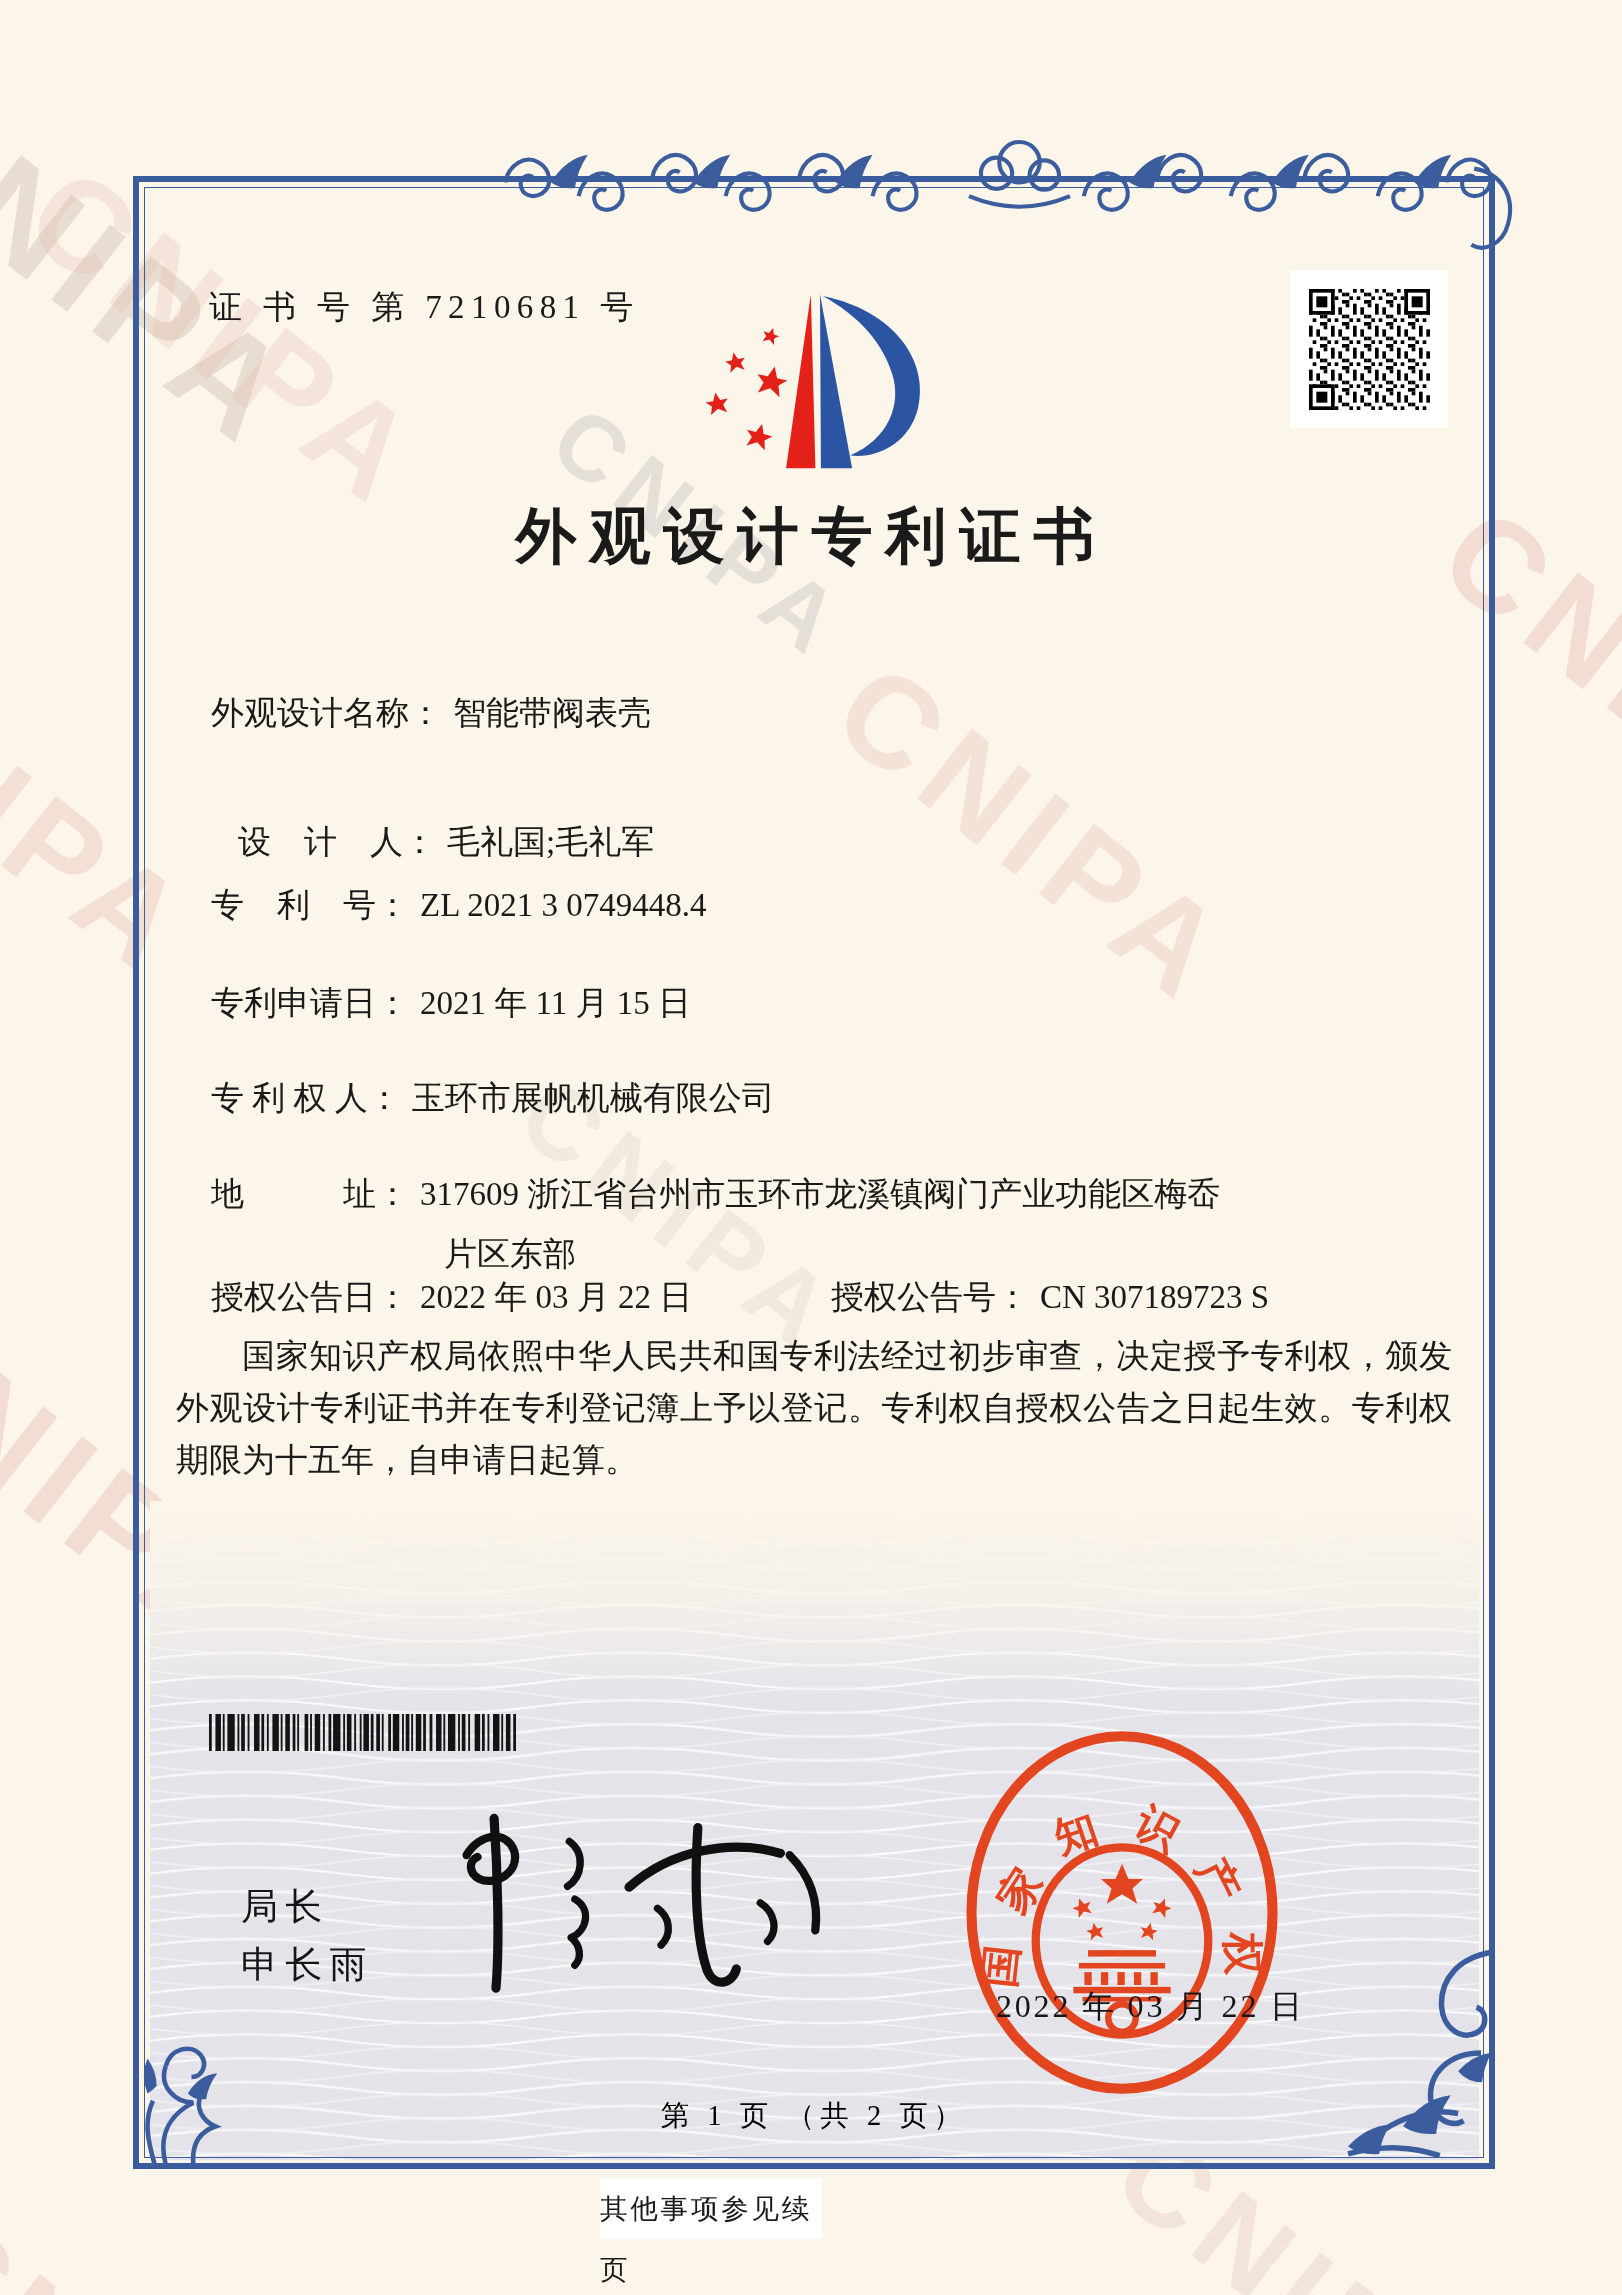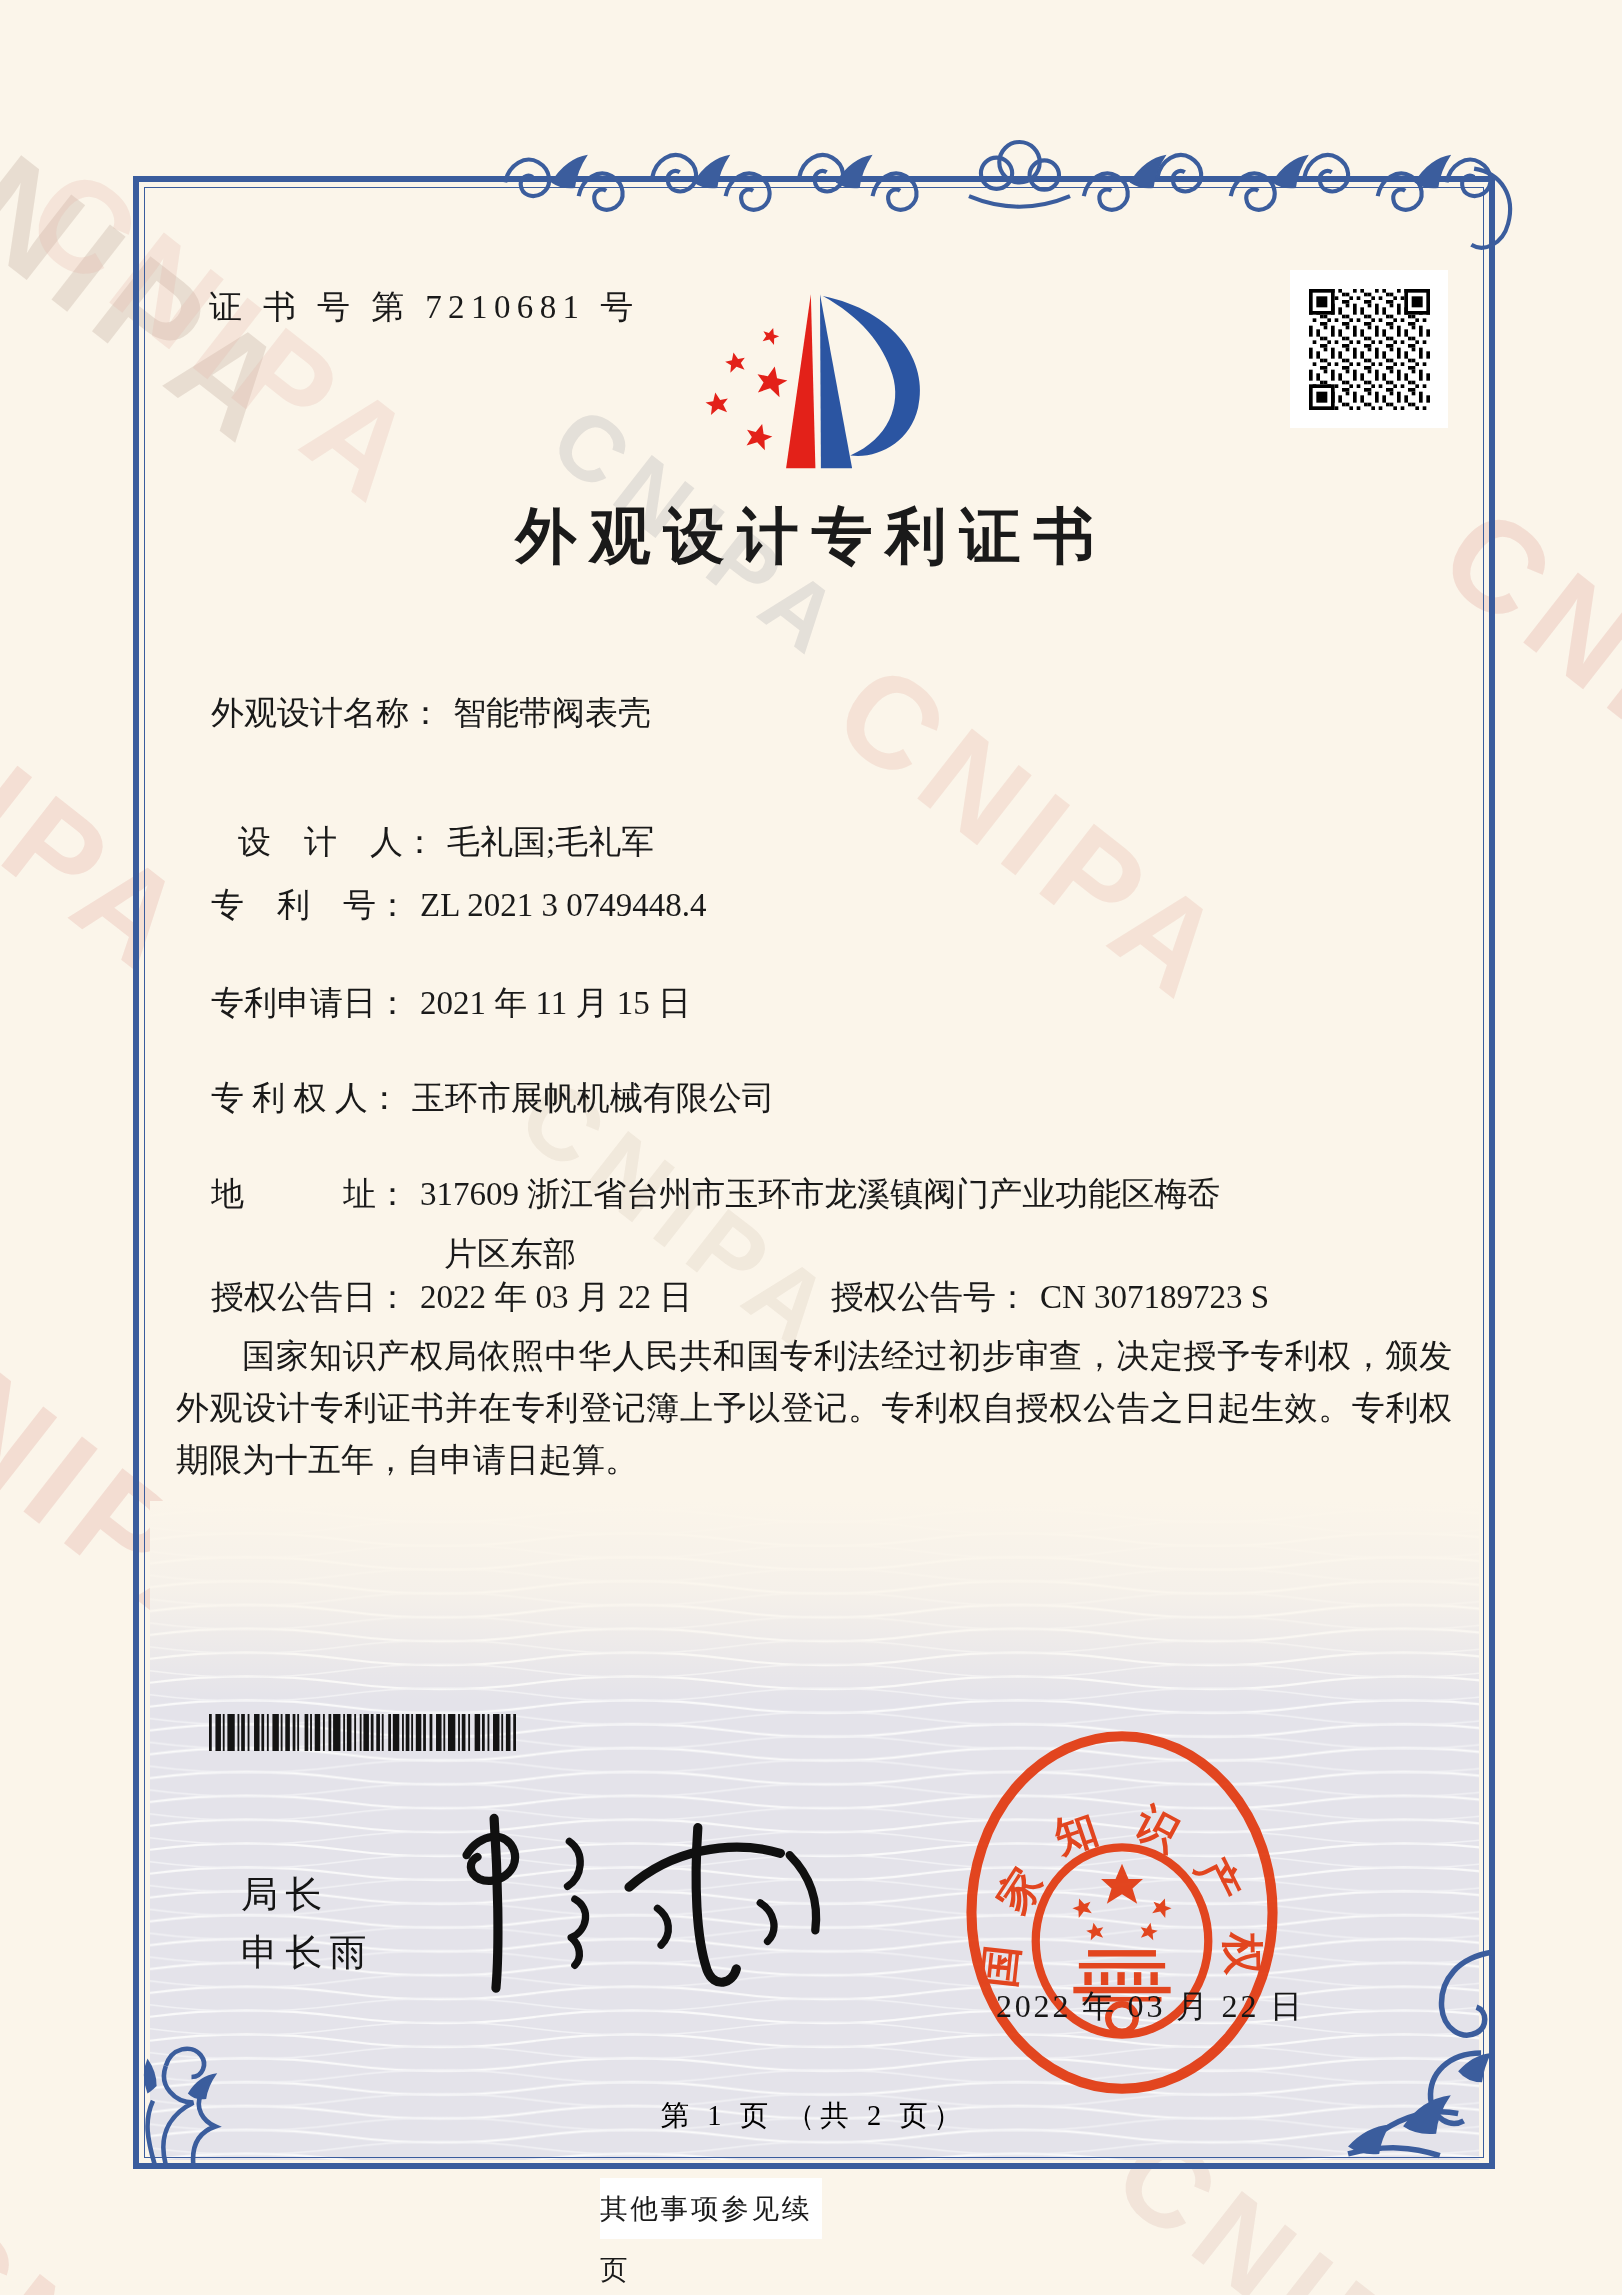--- a/index.html
+++ b/index.html
@@ -13,21 +13,21 @@
   .frame-inner{position:absolute;left:4.6px;top:4.6px;right:4.6px;bottom:4.6px;border:1.8px solid #3a5c9d;}
   .certno{position:absolute;left:209px;top:285px;font-size:33px;letter-spacing:6.4px;}
   .title{position:absolute;left:0;right:0;top:496px;text-align:center;font-size:61px;
          font-weight:700;letter-spacing:13px;}
   .row{position:absolute;left:211px;font-size:33px;white-space:nowrap;}
   .row .val{margin-left:11px;}
   .addr2{position:absolute;left:436px;font-size:33px;margin-left:8px;}
   .para{position:absolute;left:176px;width:1276px;font-size:33px;line-height:52px;
         text-align:justify;text-indent:2em;}
   .officer{position:absolute;left:241px;font-family:Liberation Sans, sans-serif;
-           font-size:37px;letter-spacing:7.3px;color:#151515;}
+           font-size:37px;letter-spacing:7.3px;color:#151515;margin-top:12px;}
   .waves{position:absolute;left:150px;top:1501px;width:1329px;height:659px;}
   .waves-fade{position:absolute;left:0;top:0;width:100%;height:202px;
               background:linear-gradient(#fbf5ea 0%,rgba(251,245,234,.75) 45%,rgba(251,245,234,0) 100%);}
   .qrbox{position:absolute;left:1290px;top:270px;width:158px;height:158px;background:#fff;
          display:flex;align-items:center;justify-content:center;}
   .sealdate{position:absolute;left:996px;top:1985px;font-size:32px;letter-spacing:2.8px;color:#161616;white-space:nowrap;}
   .pagefoot{position:absolute;left:133px;width:1362px;top:2097px;text-align:center;
             font-size:28.5px;letter-spacing:5.5px;color:#000000;}
   .contbox{position:absolute;left:600px;top:2178px;width:222px;height:61px;background:#ffffff;
            line-height:61px;font-size:27.5px;letter-spacing:2.8px;}

